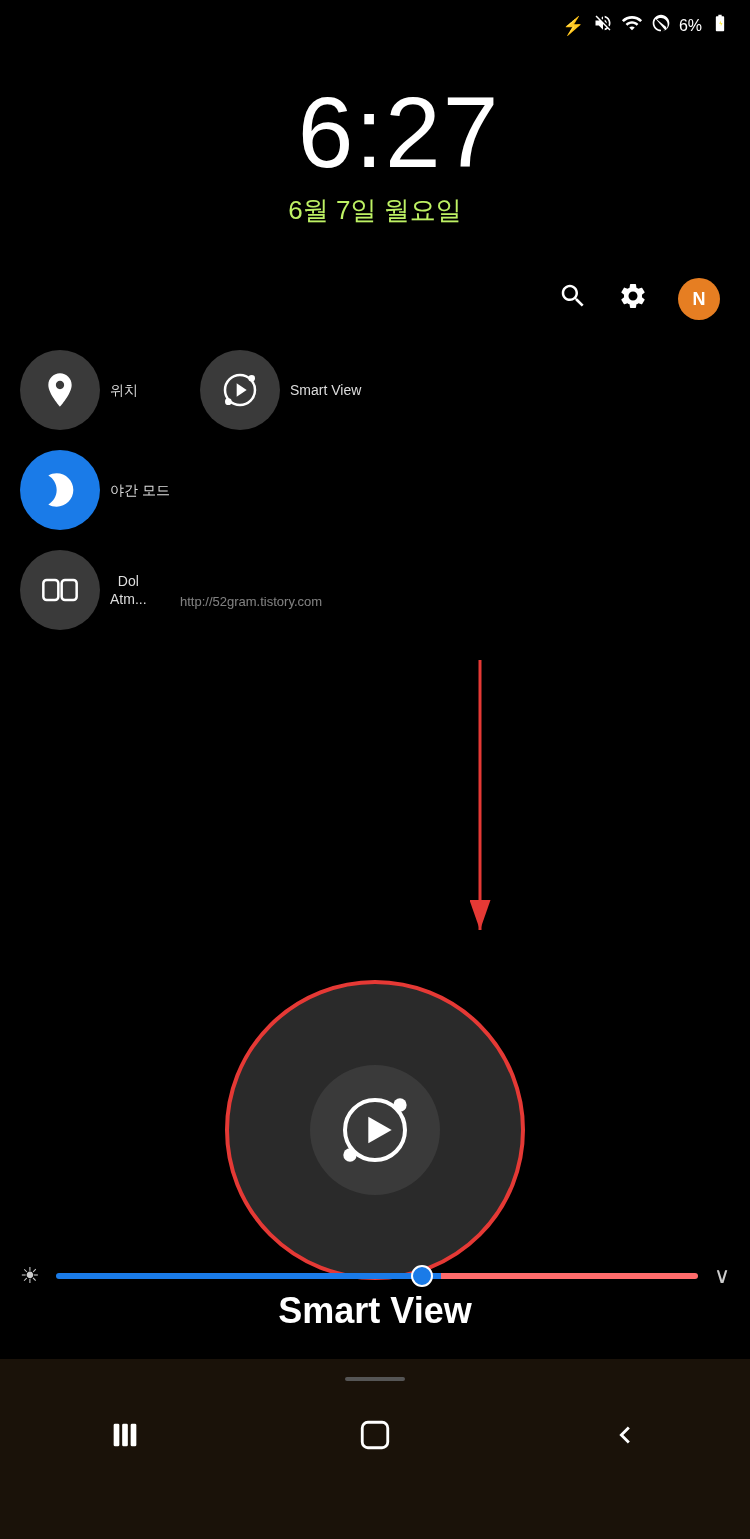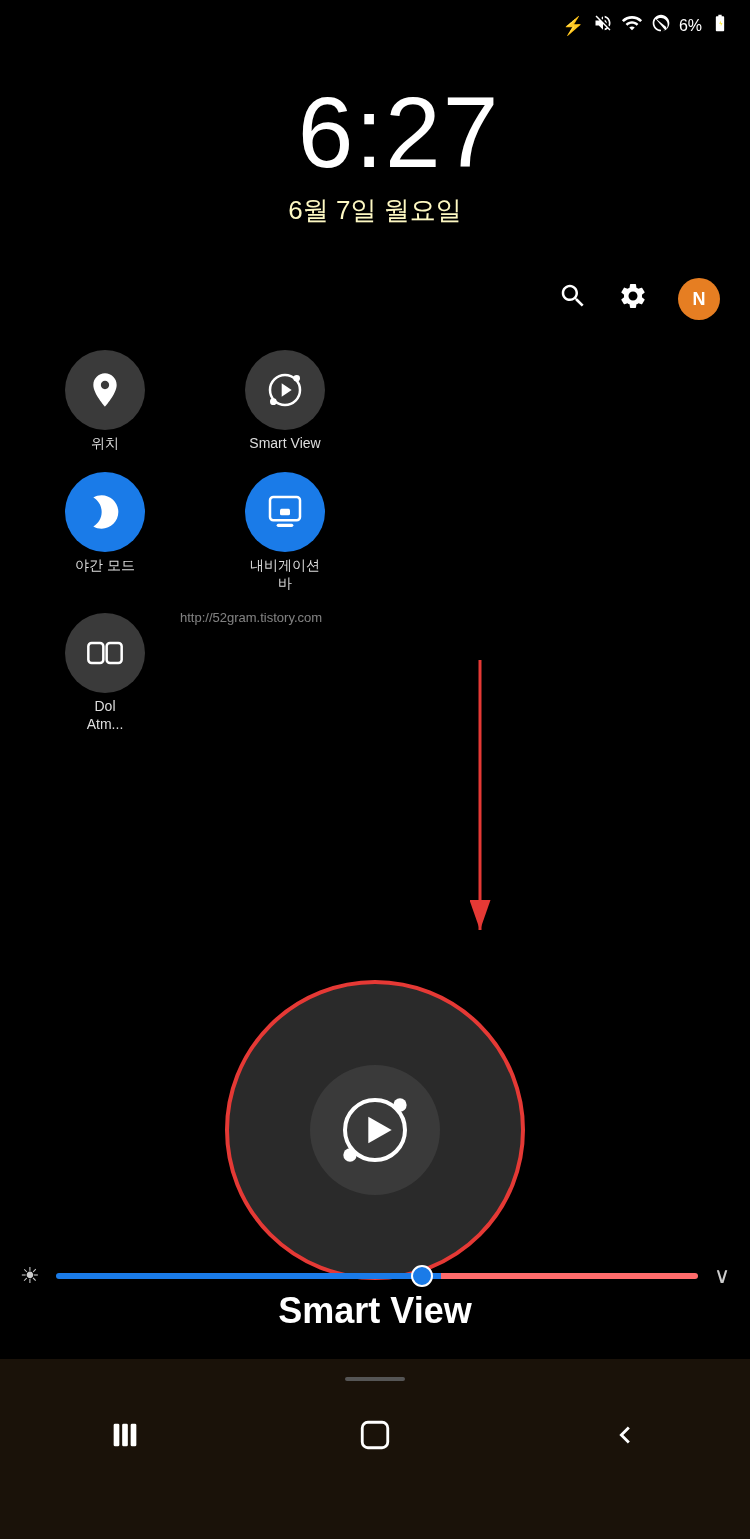--- a/index.html
+++ b/index.html
@@ -38,21 +38,21 @@
     }
     .clock-time {
       font-size: 100px;
       font-weight: 200;
       letter-spacing: 2px;
       line-height: 1.1;
       padding-left: 48px;
     }
     .clock-date {
       font-size: 26px;
-      color: #fef9c3;
+      color: #bef264;
       margin-top: 6px;
     }
 
     
     .quick-panel-header {
       display: flex;
       justify-content: flex-end;
       align-items: center;
       padding: 40px 30px 20px;
       gap: 30px;
@@ -78,23 +78,23 @@
 
     
     .quick-tiles {
       padding: 10px 20px;
       display: grid;
       grid-template-columns: repeat(4, 1fr);
       gap: 20px 10px;
     }
     .tile {
       display: flex;
-      flex-direction: column;
-      align-items: center;
-      gap: 4px;
+      flex-direction: row;
+      align-items: center;
+      gap: 10px;
       cursor: pointer;
     }
     .tile-icon-wrap {
       width: 80px;
       height: 80px;
       border-radius: 50%;
       background: #3a3a3a;
       display: flex;
       align-items: center;
       justify-content: center;
@@ -220,21 +220,21 @@
     }
     .nav-icon {
       font-size: 32px;
       color: #fff;
       cursor: pointer;
     }
 
     
     .watermark {
       position: absolute;
-      top: 610px;
+      top: 594px;
       left: 180px;
       font-size: 13px;
       color: rgba(255,255,255,0.5);
       pointer-events: none;
     }
 
     
     .svg-icon {
       width: 40px;
       height: 40px;
@@ -321,30 +321,20 @@
 
   <div class="tile">
     <div class="tile-icon-wrap active">
       <svg class="svg-icon" viewBox="0 0 24 24">
         <path d="M10 2c-1.82 0-3.53.5-5 1.35C7.99 5.08 10 8.3 10 12s-2.01 6.92-5 8.65C6.47 21.5 8.18 22 10 22c5.52 0 10-4.48 10-10S15.52 2 10 2z"></path>
       </svg>
     </div>
     <span class="tile-label">야간 모드</span>
   </div>
 
-  <div class="tile">
-    <div class="tile-icon-wrap active">
-      <svg class="svg-icon" viewBox="0 0 24 24">
-        <rect x="3" y="3" width="18" height="14" rx="2" fill="none" stroke="white" stroke-width="1.5"></rect>
-        <rect x="7" y="19" width="10" height="2" rx="1" fill="white"></rect>
-        <rect x="9" y="10" width="6" height="4" rx="1" fill="white"></rect>
-      </svg>
-    </div>
-    <span class="tile-label">내비게이션<br>바</span>
-  </div>
 </div>
 
 <div class="quick-tiles">
 
   <div class="tile">
     <div class="tile-icon-wrap">
       <svg class="svg-icon" viewBox="0 0 24 24">
         <rect x="2" y="6" width="9" height="12" rx="2" fill="none" stroke="white" stroke-width="1.5"></rect>
         <rect x="13" y="6" width="9" height="12" rx="2" fill="none" stroke="white" stroke-width="1.5"></rect>
       </svg>

